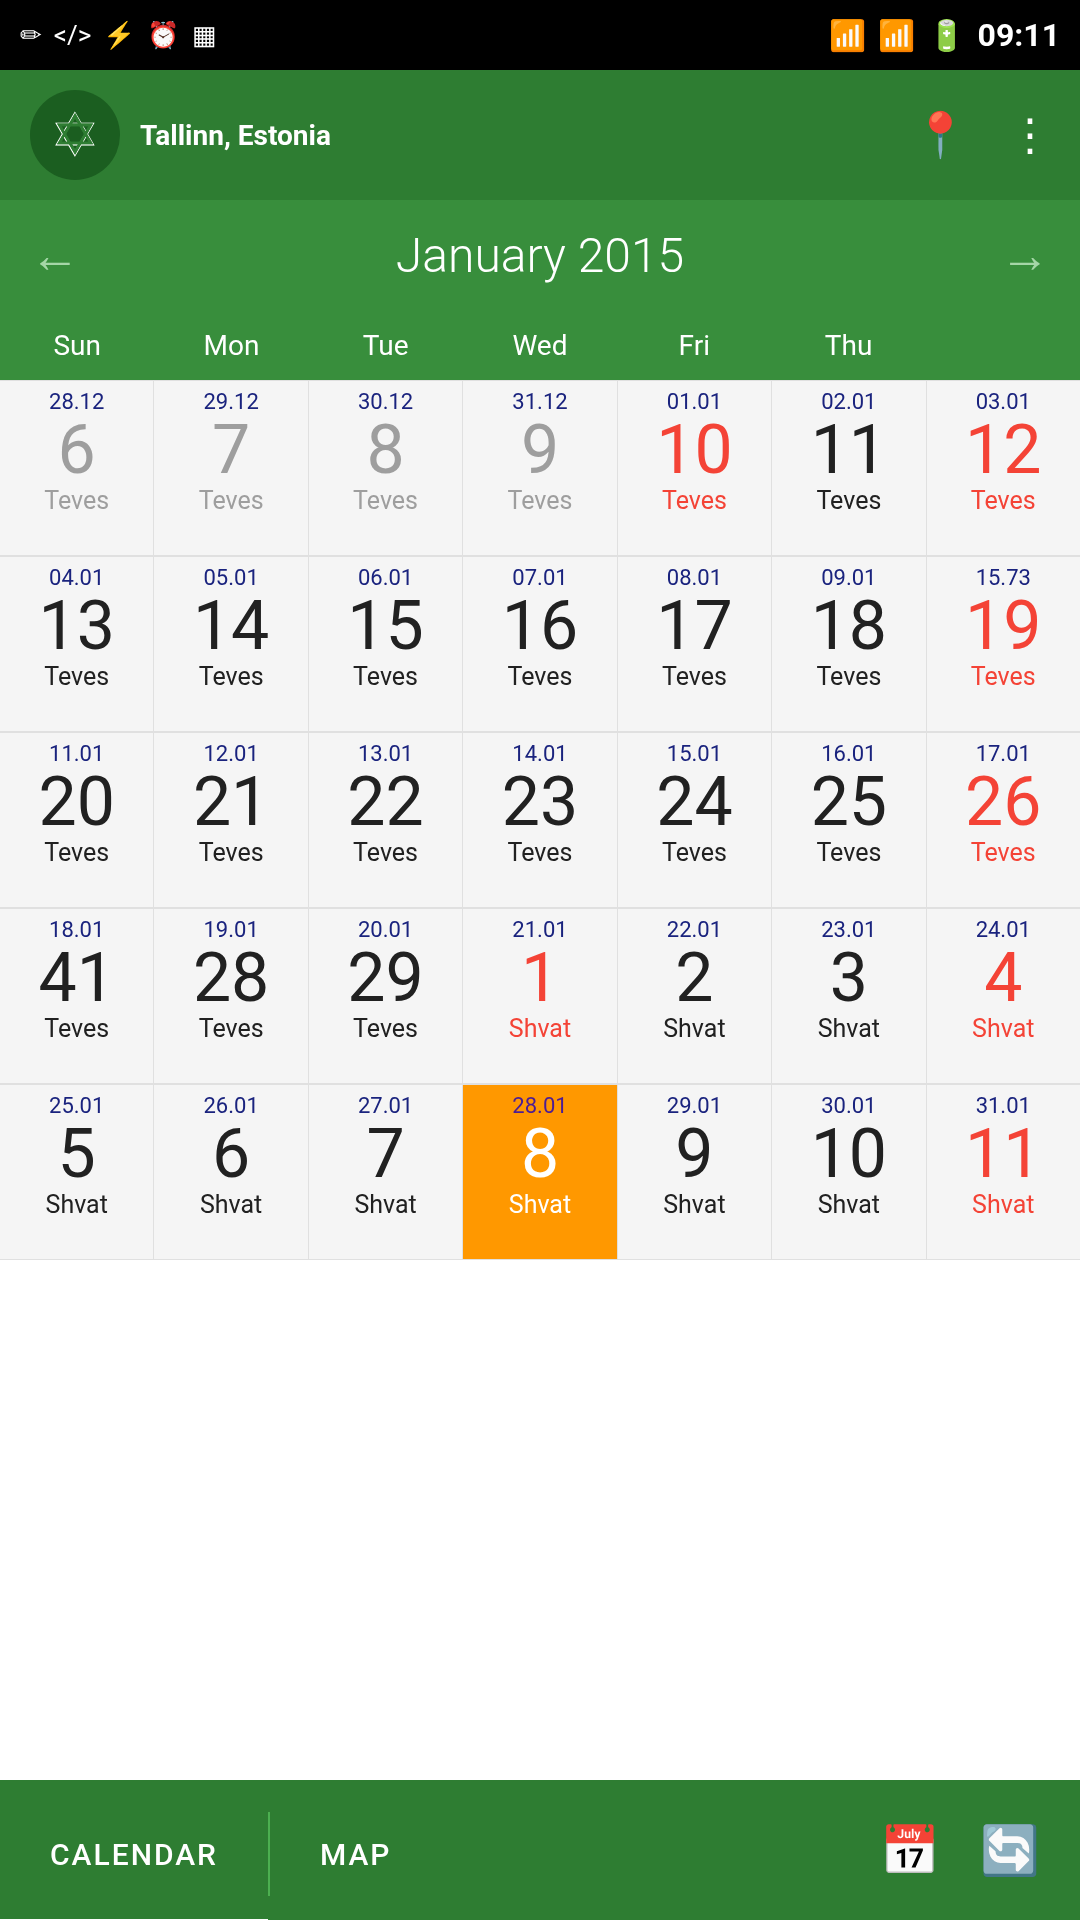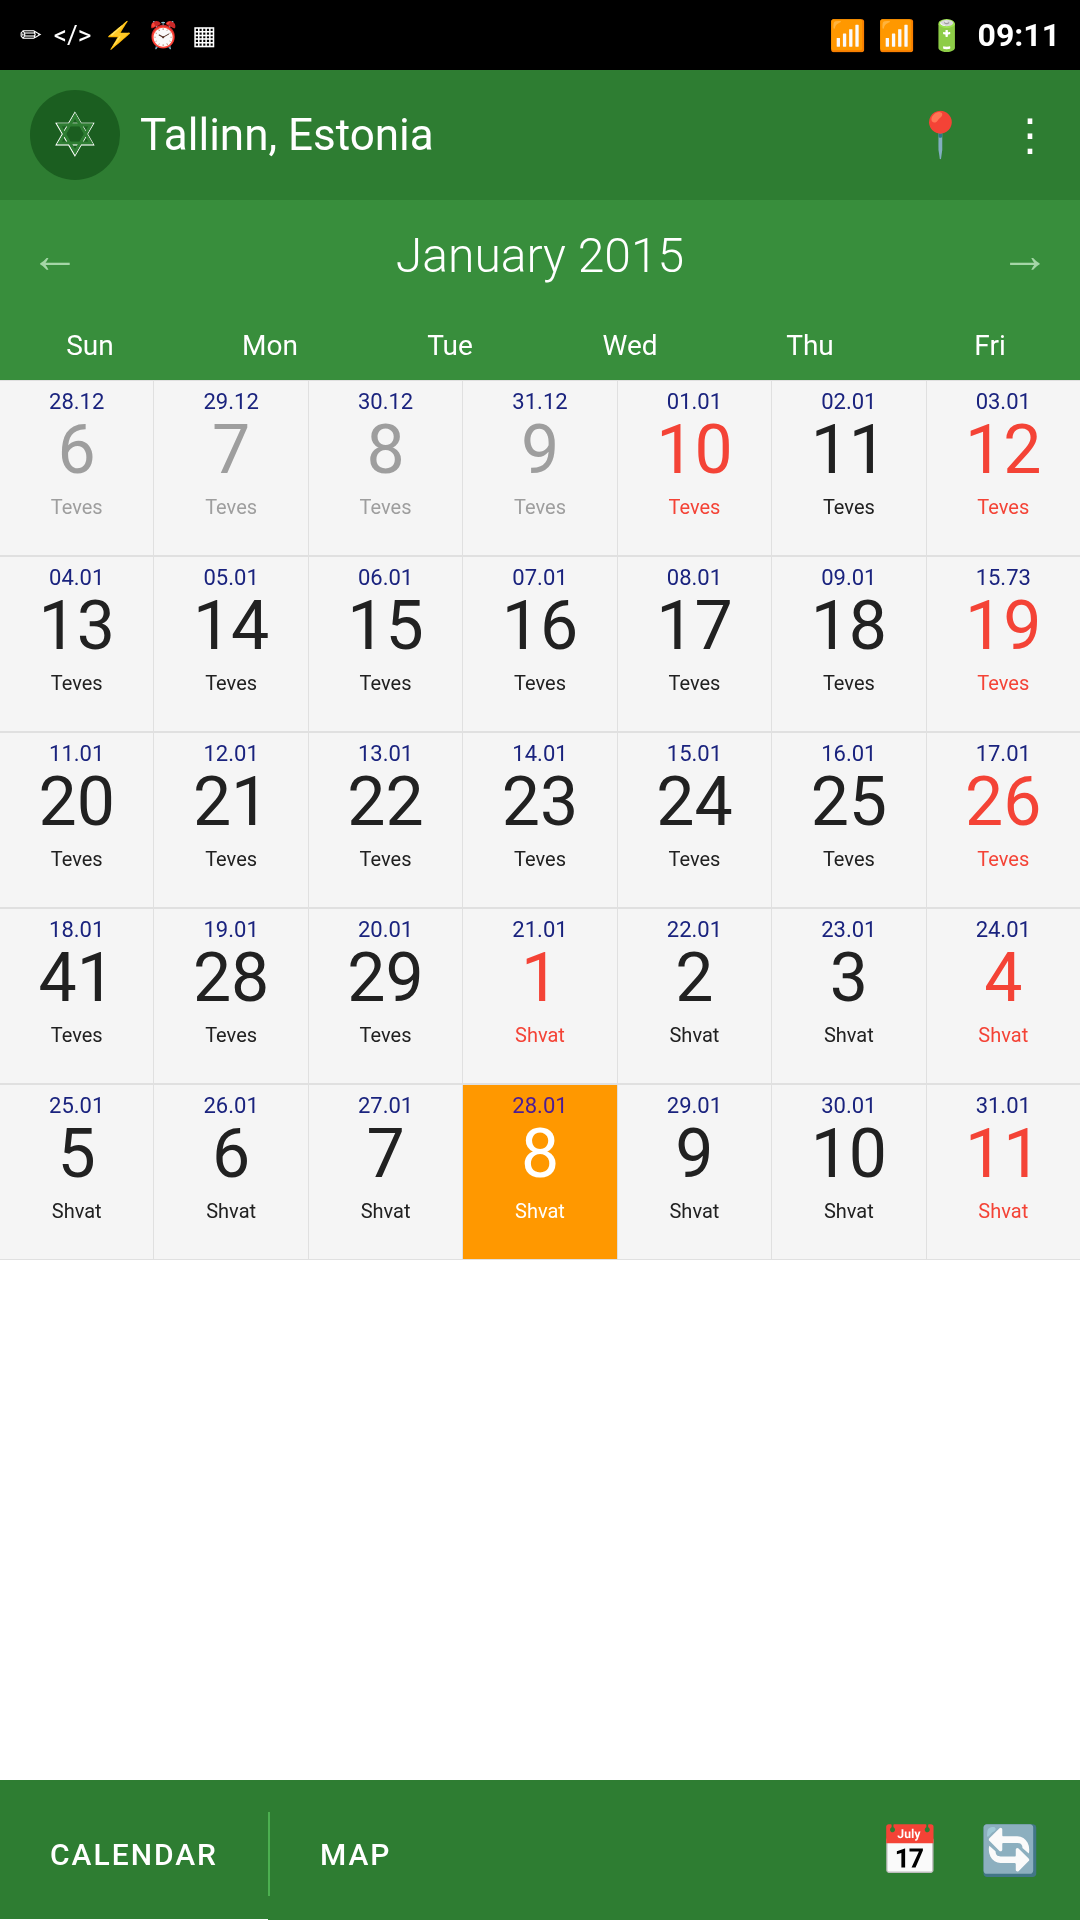--- a/index.html
+++ b/index.html
@@ -58,22 +58,22 @@
       background: #1b5e20;
       border-radius: 50%;
       display: flex;
       align-items: center;
       justify-content: center;
       margin-right: 20px;
       flex-shrink: 0;
     }
     .app-title {
       color: #fff;
-      font-size: 44px;
-      font-weight: 400;
+      font-size: 28px;
+      font-weight: 700;
       flex: 1;
     }
     .header-icons {
       display: flex;
       align-items: center;
       gap: 40px;
     }
     .header-icon {
       color: #fff;
       font-size: 42px;
@@ -101,21 +101,21 @@
       font-size: 48px;
       font-weight: 300;
     }
 
     
     .day-headers {
       width: 100%;
       height: 70px;
       background: #388e3c;
       display: grid;
-      grid-template-columns: repeat(6, 1fr);
+      grid-template-columns: repeat(7, 1fr);
     }
     .day-header {
       display: flex;
       align-items: center;
       justify-content: center;
       color: #fff;
       font-size: 28px;
       font-weight: 400;
     }
     .day-header.saturday { color: #ef9a9a; }
@@ -155,23 +155,23 @@
     .cell-day-num {
       font-size: 68px;
       font-weight: 400;
       line-height: 1;
       color: #212121;
     }
     .cell-day-num.red { color: #f44336; }
     .cell-day-num.gray { color: #9e9e9e; }
 
     .cell-hebrew {
-      font-size: 20px;
+      font-size: 25px;
       color: #212121;
-      margin-top: 11px;
+      margin-top: 2px;
     }
     .cell-hebrew.red { color: #f44336; }
     .cell-hebrew.gray { color: #9e9e9e; }
 
     
     .white-space {
       flex: 1;
       background: #fff;
       height: 450px;
     }
@@ -286,22 +286,22 @@
   <span class="nav-arrow">←</span>
   <span class="month-title">January 2015</span>
   <span class="nav-arrow">→</span>
 </div>
 
 <div class="day-headers">
   <div class="day-header sunday">Sun</div>
   <div class="day-header">Mon</div>
   <div class="day-header">Tue</div>
   <div class="day-header">Wed</div>
+  <div class="day-header">Fri</div>
   <div class="day-header">Thu</div>
-  <div class="day-header">Fri</div>
 </div>
 
 <div class="calendar-grid" id="calendar-grid">
 <div class="calendar-cell">
       <div class="cell-greg-date blue">28.12</div>
       <div class="cell-day-num gray">6</div>
       <div class="cell-hebrew gray">Teves</div>
     </div>
     <div class="calendar-cell">
       <div class="cell-greg-date blue">29.12</div>

